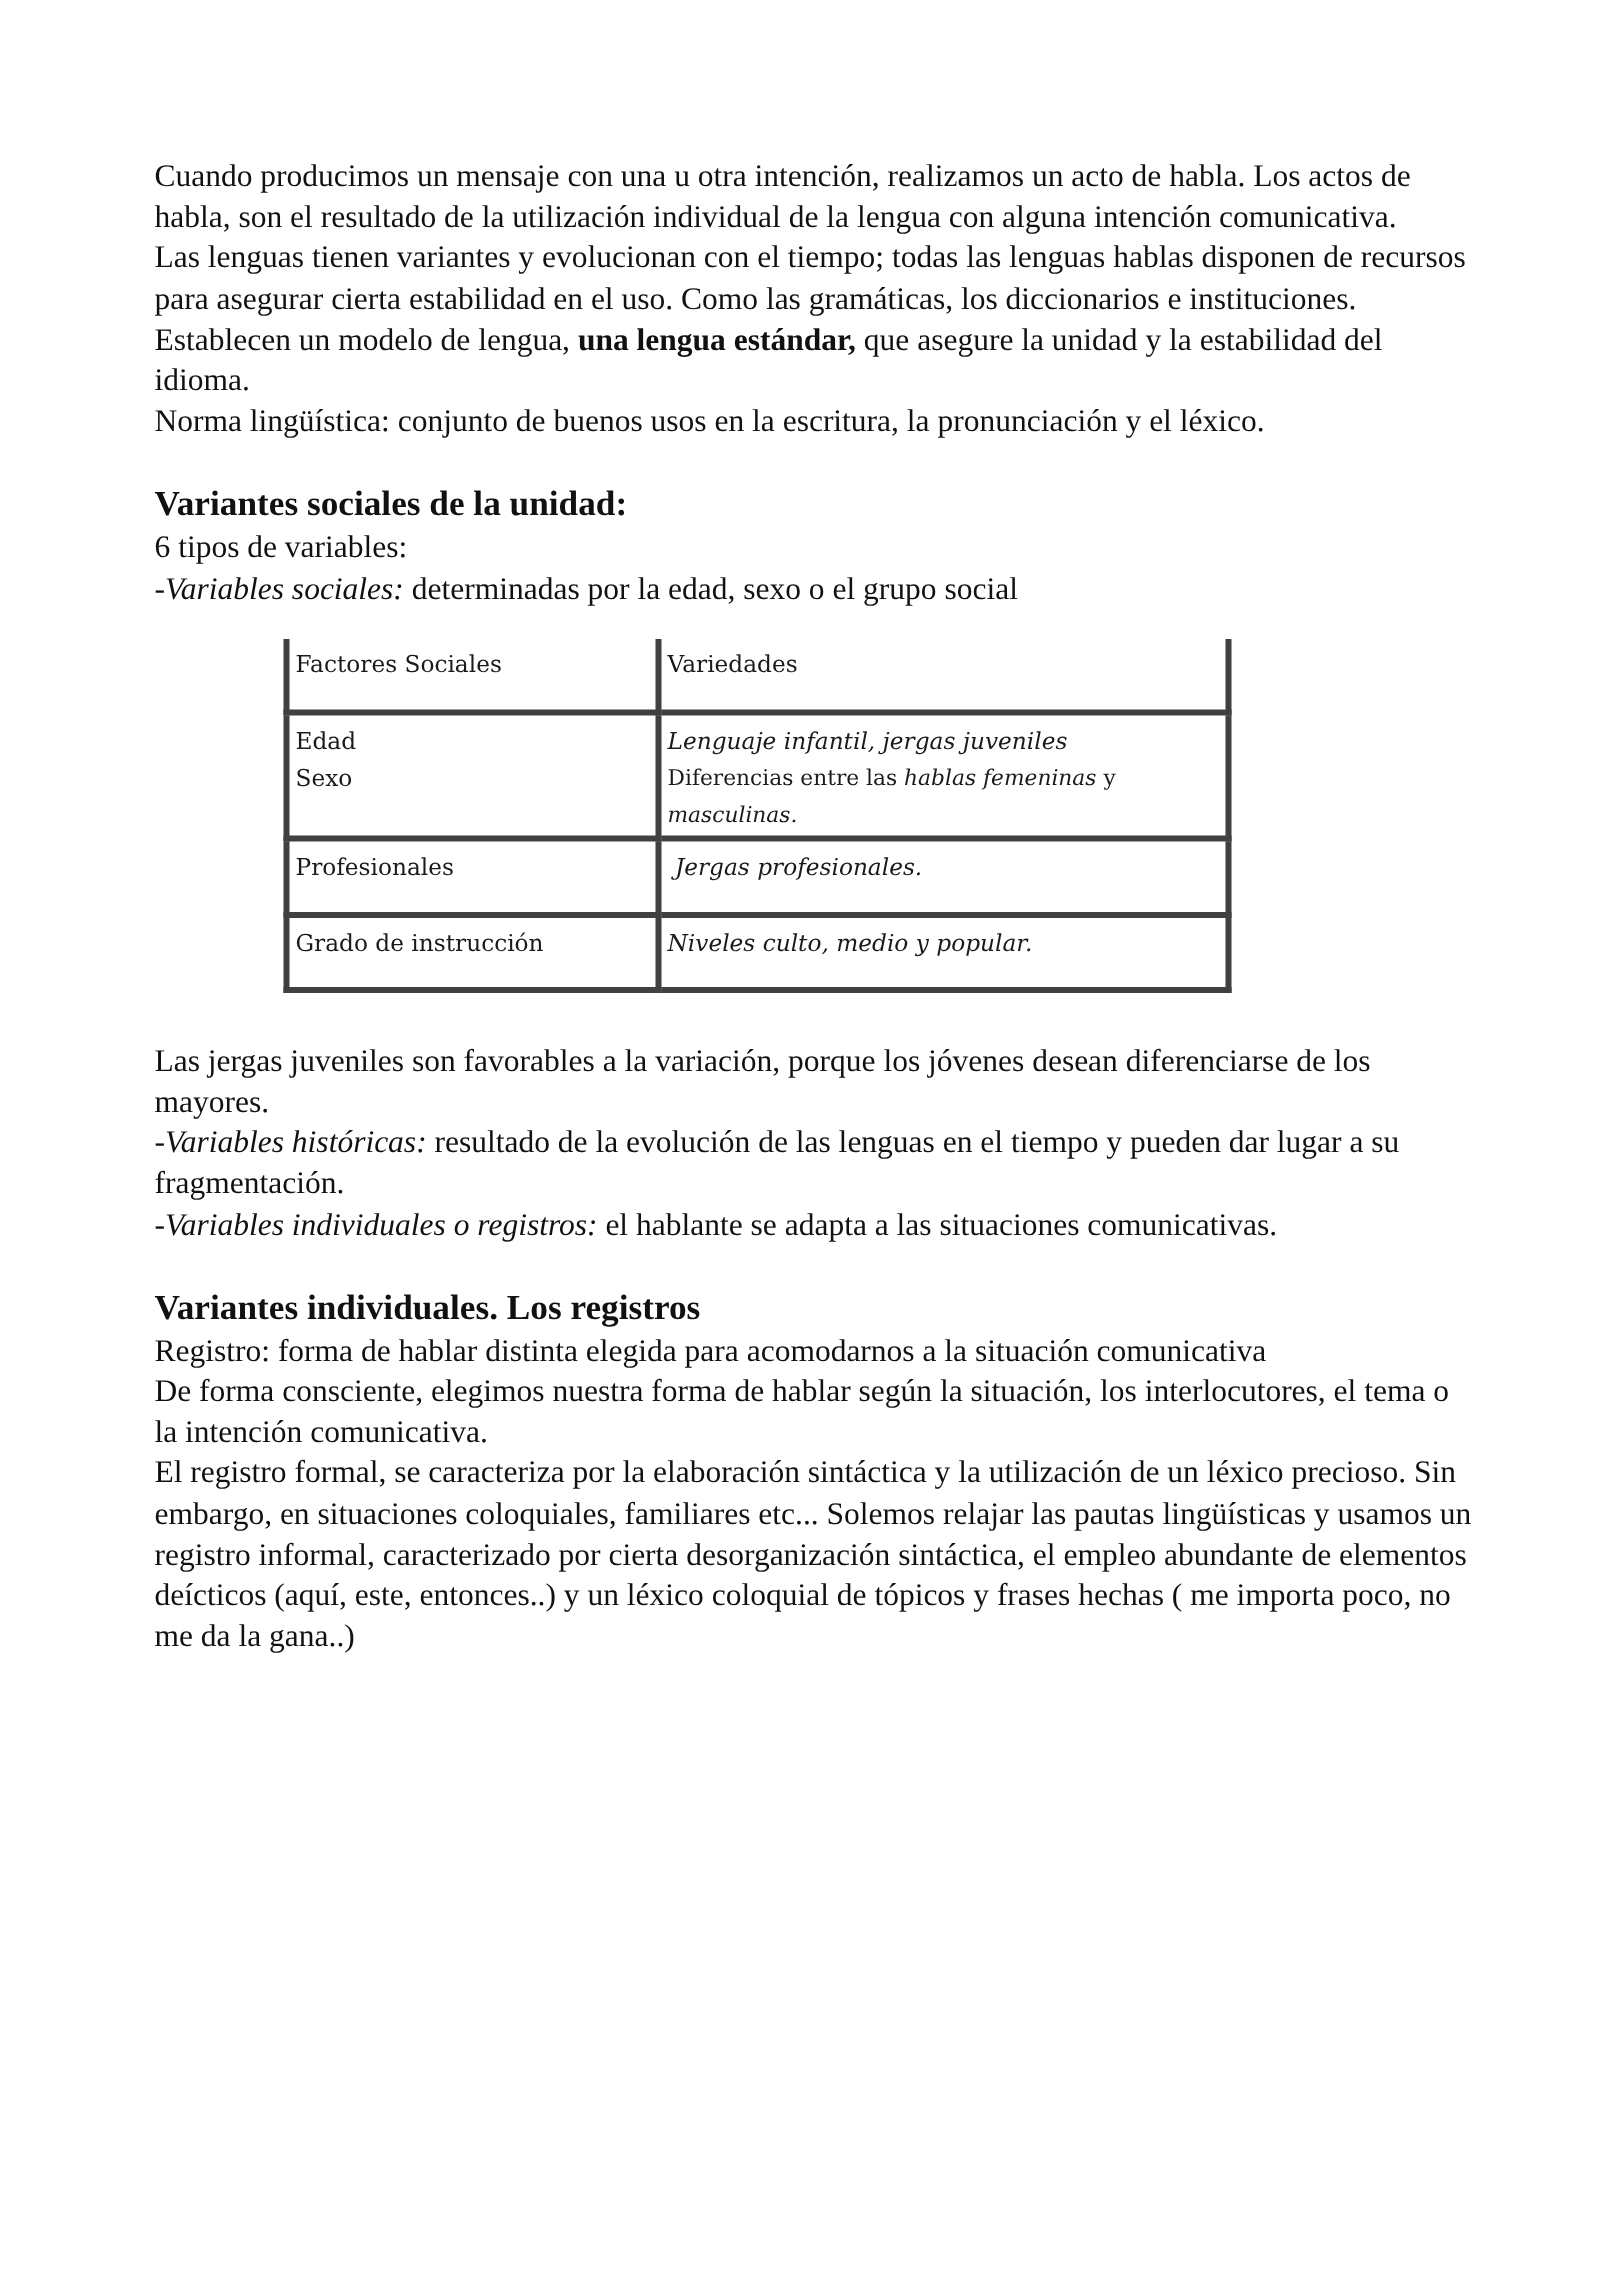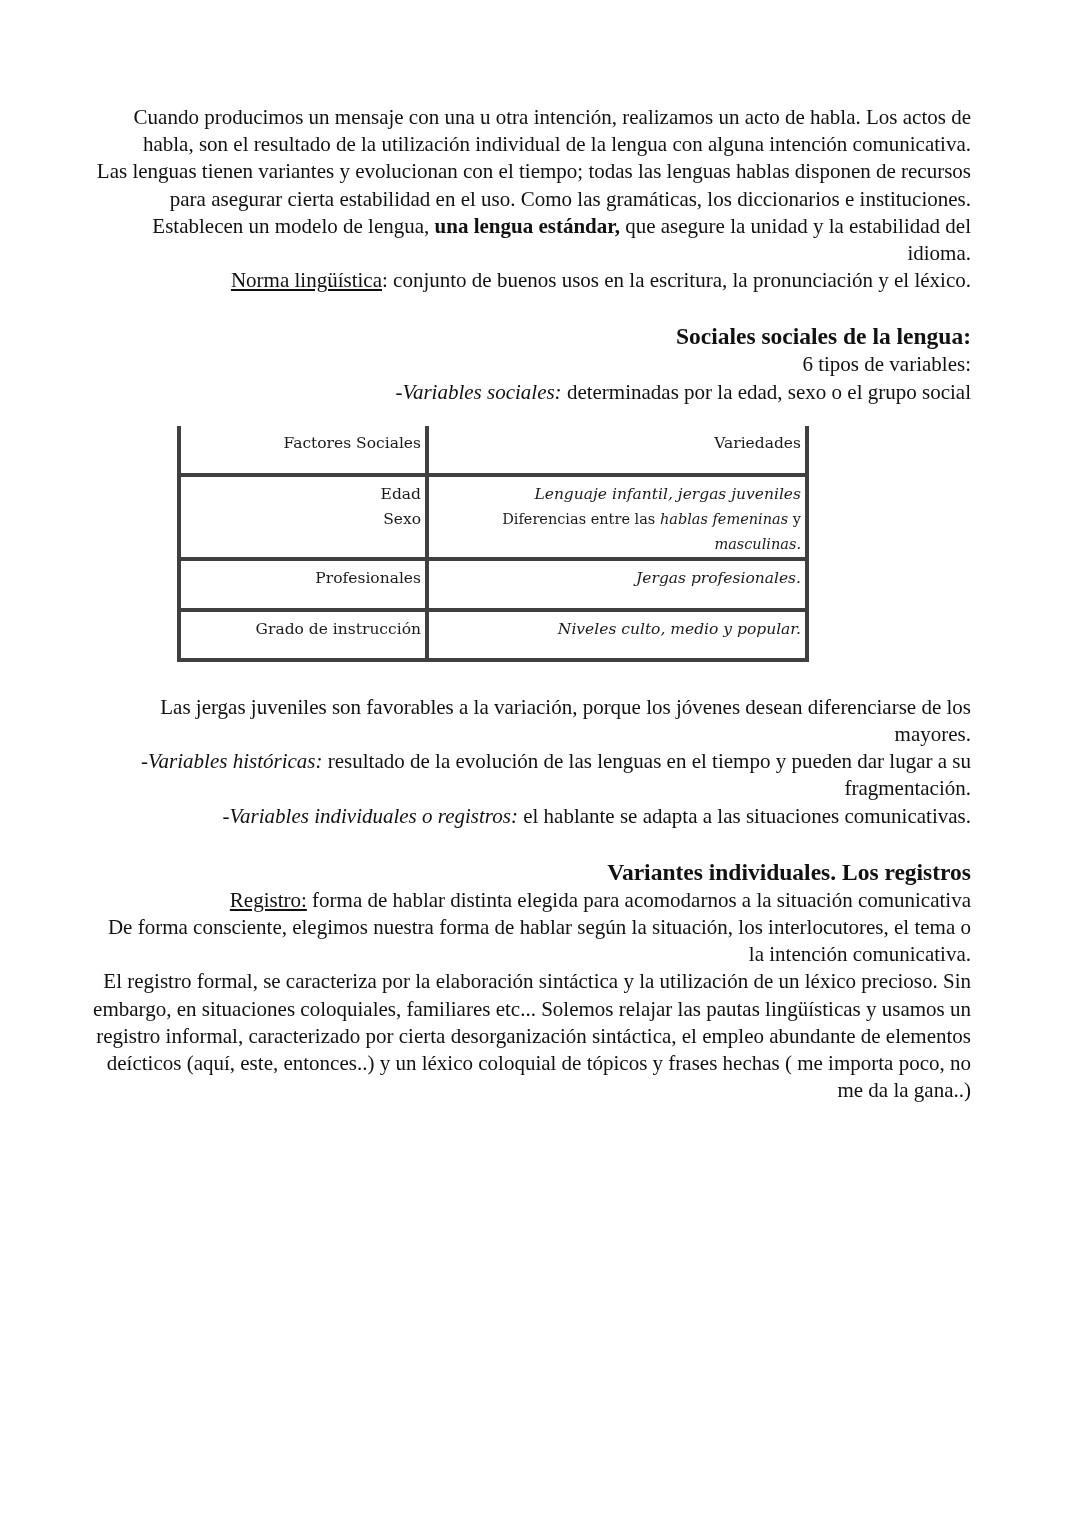--- a/index.html
+++ b/index.html
@@ -1,22 +1,22 @@
 <!DOCTYPE html>
 <html><head>
   <meta charset="utf-8">
   <style>
     html, body { margin: 0; padding: 0; background: #ffffff; }
     body { width: 1080px; height: 1527px; position: relative; overflow: hidden; }
     .page {
-      position: absolute; left: 91px; top: 104px; width: 880px;
-      font-family: "Liberation Serif", serif; font-size: 21px; line-height: 27.2px; color: #111111; text-align: right;
+      position: absolute; left: 103px; top: 104px; width: 880px;
+      font-family: "Liberation Serif", serif; font-size: 21px; line-height: 27.2px; color: #111111;
     }
     .page p { margin: 0; }
-    .u { text-decoration: underline; }
+    .u { }
     .b { font-weight: bold; }
     .i { font-style: italic; }
     h2 { margin: 0; font-size: 23.5px; font-weight: bold; line-height: 30px; }
     .gap { height: 27px; }
     .table-wrap { margin: 20px 0 0 86px; }
     table {
       border-collapse: collapse; font-family: "DejaVu Serif", serif; font-size: 15.5px; color: #1a1a1a;
       width: 632px;
     }
     td { border: 4px solid #404040; vertical-align: top; padding: 5px 4px 0 4px; line-height: 25px; }
@@ -30,21 +30,21 @@
 </head>
 <body>
 
 <div class="page">
   <p>Cuando producimos un mensaje con una u otra intención, realizamos un acto de habla. Los actos de habla, son el resultado de la utilización individual de la lengua con alguna intención comunicativa.</p>
   <p>Las lenguas tienen variantes y evolucionan con el tiempo; todas las lenguas hablas disponen de recursos para asegurar cierta estabilidad en el uso. Como las gramáticas, los diccionarios e instituciones.</p>
   <p><span>Establecen un modelo de lengua, </span><span class="b">una lengua estándar,</span><span> que asegure la unidad y la estabilidad del idioma.</span></p>
   <p><span class="u">Norma lingüística</span><span>: conjunto de buenos usos en la escritura, la pronunciación y el léxico.</span></p>
 
   <div class="gap"></div>
-  <h2>Sociales sociales de la lengua:</h2>
+  <h2>Variantes sociales de la unidad:</h2>
   <p>6 tipos de variables:</p>
   <p><span class="i">-Variables sociales:</span><span> determinadas por la edad, sexo o el grupo social</span></p>
 
   <div class="table-wrap">
     <table>
       <tbody>
           <tr class="r0">
         <td class="c1">Factores Sociales</td>
         <td>Variedades</td>
       </tr>

